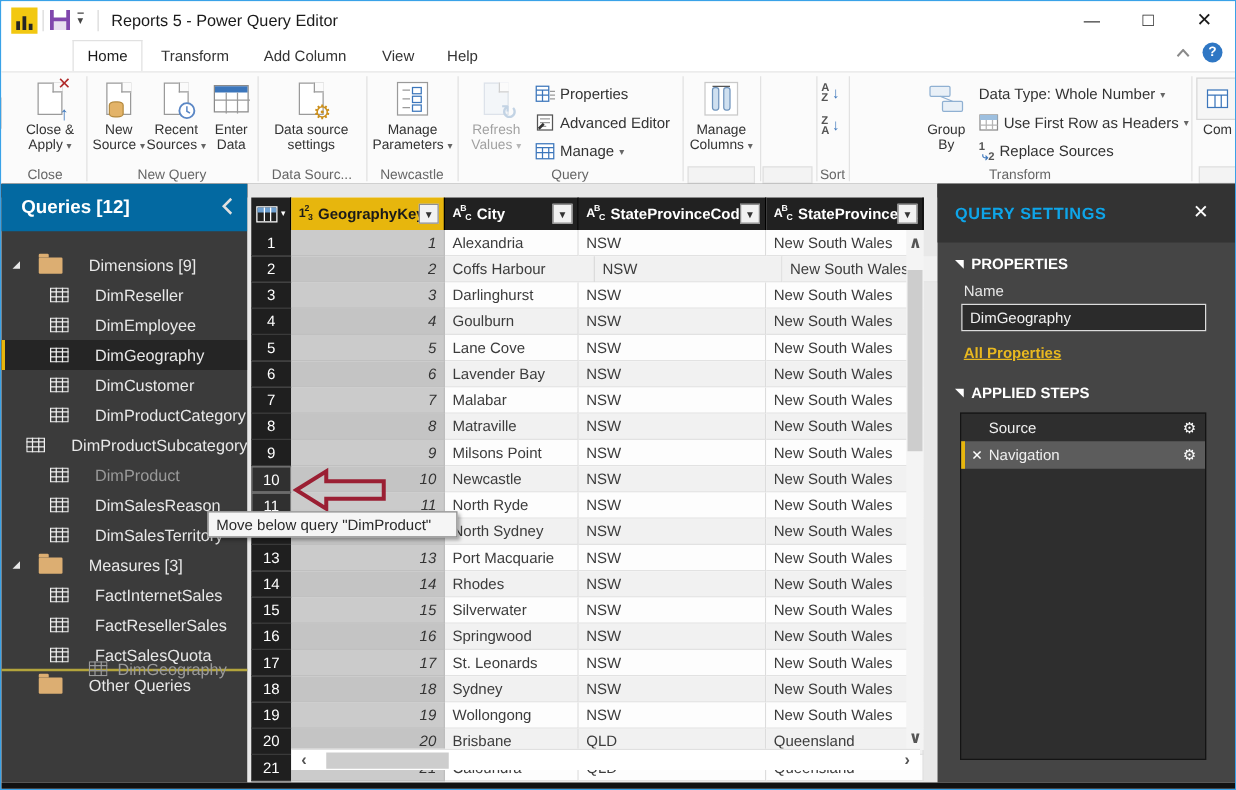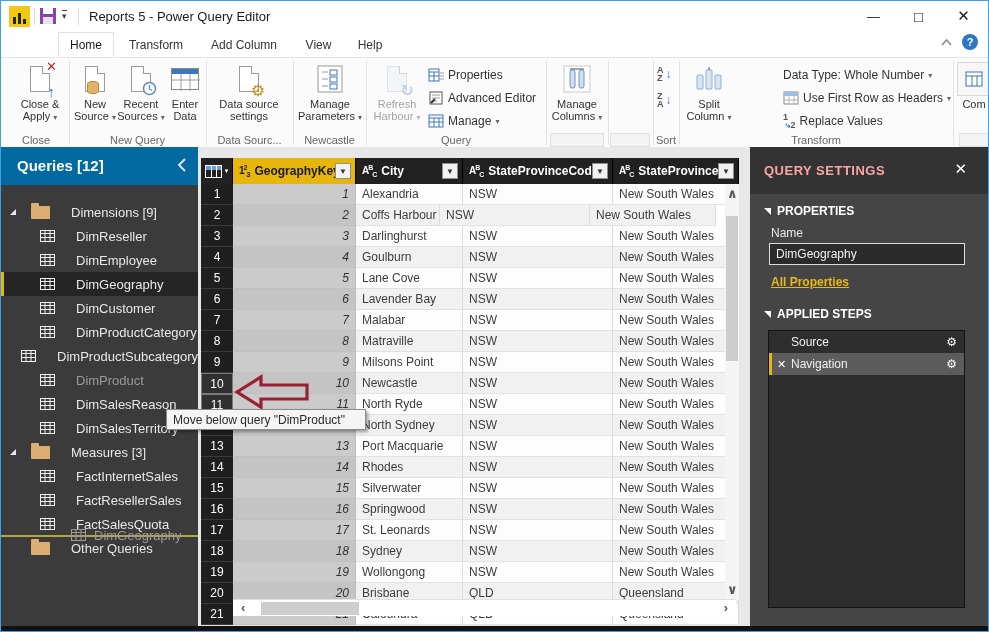--- a/index.html
+++ b/index.html
@@ -106,21 +106,21 @@
 
   .vscroll { position:absolute; right:0; top:26px; width:14px; height:416px; background:#f4f4f4; }
   .vthumb { position:absolute; left:1px; top:32px; width:12px; height:145px; background:#cdcdcd; }
   .sarrow { position:absolute; color:#555; font-size:13px; font-weight:bold; line-height:12px; }
   .hscroll { position:absolute; left:32px; top:441px; width:503px; height:17px; background:#fff; border-top:1px solid #e0e0e0; }
   .hthumb { position:absolute; left:28px; top:2px; width:98px; height:13px; background:#cdcdcd; }
 
   
   .rightpanel { position:absolute; left:749px; top:146px; width:239px; height:479px; background:#454545; }
   .rphead { position:absolute; left:0; top:0; width:100%; height:47px; background:#333; }
-  .rphead .t { position:absolute; left:14px; top:16px; font-size:13px; font-weight:bold; color:#fca5a5; letter-spacing:.5px; }
+  .rphead .t { position:absolute; left:14px; top:16px; font-size:13px; font-weight:bold; color:#0ea5e9; letter-spacing:.5px; }
   .rpclose { position:absolute; right:22px; top:13px; color:#fff; font-size:15px; }
   .sechead { position:absolute; left:14px; font-size:12px; font-weight:bold; color:#fff; display:flex; align-items:center; gap:6px; }
   .tri { width:0; height:0; border-left:7px solid transparent; border-top:7px solid #fff; }
   .fldlabel { position:absolute; left:21px; font-size:12px; color:#e8e8e8; }
   .nameinput { position:absolute; left:19px; top:96px; width:196px; height:22px; background:#2b2b2b;
     border:1px solid #dcdcdc; color:#f0f0f0; font-size:12px; padding:0 6px;
     font-family:"Liberation Sans","DejaVu Sans",sans-serif; }
   .allprops { position:absolute; left:21px; top:128px; font-size:12px; font-weight:bold; color:#e8b820; text-decoration:underline; }
   .stepsbox { position:absolute; left:18px; top:183px; width:197px; height:278px; background:#2e2e2e; border:1px solid #141414; }
   .step { position:absolute; left:0; width:195px; height:22px; display:flex; align-items:center;
@@ -254,21 +254,21 @@
       <div class="glabel">Newcastle</div>
     </div>
     <div class="rsep" style="left:365px"></div>
 
     <div class="rgroup" style="left:365px;width:180px">
       <div class="bigbtn disabled" style="left:5px;width:52px">
         <div class="bicon">
           <div class="doc pale" style="background:#eaf0f7"></div>
           <span class="adorn" style="right:0;bottom:-4px;color:#7fa3c9;font-size:16px">↻</span>
         </div>
-        <div class="blabel"><span>Refresh Harbour</span> <span class="caret">▾</span></div>
+        <div class="blabel"><span>Refresh Values</span> <span class="caret">▾</span></div>
       </div>
       <div class="smallrow" style="left:62px;top:7px">
         <span class="micon16">
           <svg width="16" height="14">
               <rect x="1" y="1" width="10" height="12" fill="#fff" stroke="#3c76bb"></rect>
               <path d="M1 4 h10 M1 8 h10 M6 4 v9" stroke="#3c76bb"></path>
               <path d="M12 5 h4 M12 8 h4 M12 11 h4" stroke="#9a9a9a"></path>
             </svg>
         </span>
           <span>Properties</span>
@@ -325,49 +325,48 @@
       </div>
       <div class="smallrow" style="left:4px;top:32px">
         <span style="font-size:9px;font-weight:bold;color:#555;line-height:8px">Z<br>A</span>
         <span style="color:#3c76bb;font-size:12px;margin-left:-2px">↓</span>
       </div>
       <div class="glabel">Sort</div>
     </div>
     <div class="rsep" style="left:678px"></div>
 
     <div class="rgroup" style="left:678px;width:274px">
-      <div class="bigbtn" style="left:5px;width:50px">
-        <div class="bicon">
-          <svg width="30" height="28">
-            <rect x="3" y="10" width="6" height="14" rx="1" fill="#d7e4f2" stroke="#8fb0d2"></rect>
-            <rect x="12" y="5" width="6" height="19" rx="1" fill="#d7e4f2" stroke="#8fb0d2"></rect>
-            <rect x="21" y="10" width="6" height="14" rx="1" fill="#d7e4f2" stroke="#8fb0d2"></rect>
-            <path d="M15 2 v3" stroke="#555"></path>
-            </svg>
-        </div>
-        <div class="blabel"><span>Split Column</span> <span class="caret">▾</span></div>
+      <div class="bigbtn" style="left:57px;width:42px">
+        <div class="bicon">
+          <svg width="30" height="26">
+            <rect x="2" y="3" width="16" height="8" rx="1" fill="#e9f0f7" stroke="#8fb0d2"></rect>
+            <rect x="12" y="15" width="16" height="8" rx="1" fill="#e9f0f7" stroke="#8fb0d2"></rect>
+            <path d="M10 11 l10 4" stroke="#8fb0d2"></path>
+            </svg>
+        </div>
+        <div class="blabel"><span>Group By</span></div>
       </div>
       <div class="smallrow" style="left:104px;top:7px">
         <span>Data Type: Whole Number</span> 
           <span class="caret">▾</span>
       </div>
       <div class="smallrow" style="left:104px;top:30px">
         <span class="micon16">
           <svg width="16" height="14">
               <rect x="1" y="1" width="14" height="12" fill="#fff" stroke="#8a8a8a"></rect>
               <rect x="1" y="1" width="14" height="4" fill="#9dbfdf"></rect>
               <path d="M6 5 v8 M11 5 v8 M1 9 h14" stroke="#b5b5b5"></path>
             </svg>
         </span>
         <span>Use First Row as Headers</span> 
           <span class="caret">▾</span>
       </div>
       <div class="smallrow" style="left:104px;top:53px">
         <span style="font-size:9px;font-weight:bold;color:#555;line-height:8px">1<br>&nbsp;<span style="color:#3c76bb">⤷</span>2</span>
-        <span>Replace Values</span>
+        <span>Replace Sources</span>
       </div>
       <div class="glabel">Transform</div>
     </div>
     <div class="rsep" style="left:952px"></div>
 
     <div class="rgroup" style="left:952px;width:37px">
       <div class="bigbtn" style="left:6px;width:30px">
         <div class="bicon" style="border:1px solid #d8d8d8;background:#f6f6f6">
           <svg width="18" height="16">
               <rect x="1" y="1" width="16" height="14" fill="#fff" stroke="#3c76bb"></rect>
@@ -581,21 +580,21 @@
         <div class="trow" style="top:26px">
           <div class="gut">1</div>
           <div class="dc num" style="width:123px">1</div>
           <div class="dc" style="width:107px">Alexandria</div>
           <div class="dc" style="width:150px">NSW</div>
           <div class="dc" style="width:126px">New South Wales</div>
         </div>
         <div class="trow alt" style="top:47px">
           <div class="gut">2</div>
           <div class="dc num" style="width:123px">2</div>
-          <div class="dc" style="width:84px">Coffs Harbour</div>
+          <div class="dc" style="width:120px">Coffs Harbour</div>
           <div class="dc" style="width:150px">NSW</div>
           <div class="dc" style="width:126px">New South Wales</div>
         </div>
         <div class="trow" style="top:68px">
           <div class="gut">3</div>
           <div class="dc num" style="width:123px">3</div>
           <div class="dc" style="width:107px">Darlinghurst</div>
           <div class="dc" style="width:150px">NSW</div>
           <div class="dc" style="width:126px">New South Wales</div>
         </div>

